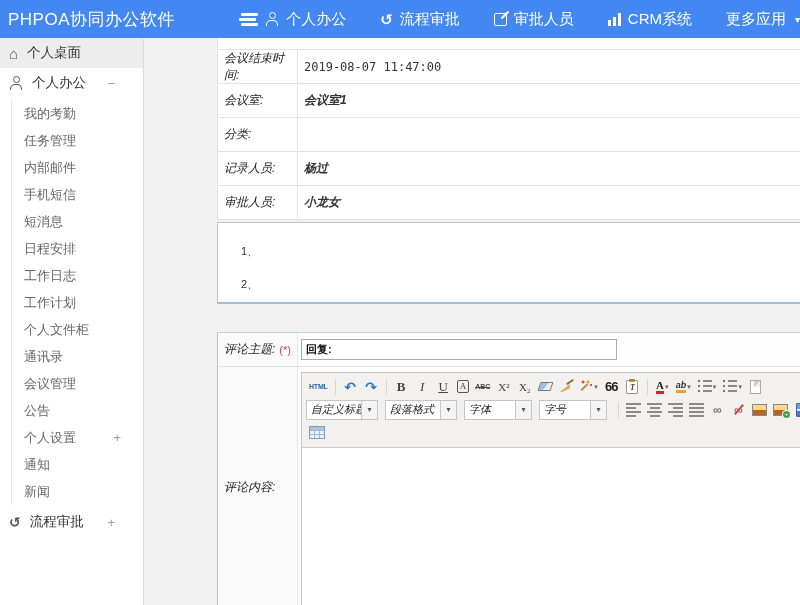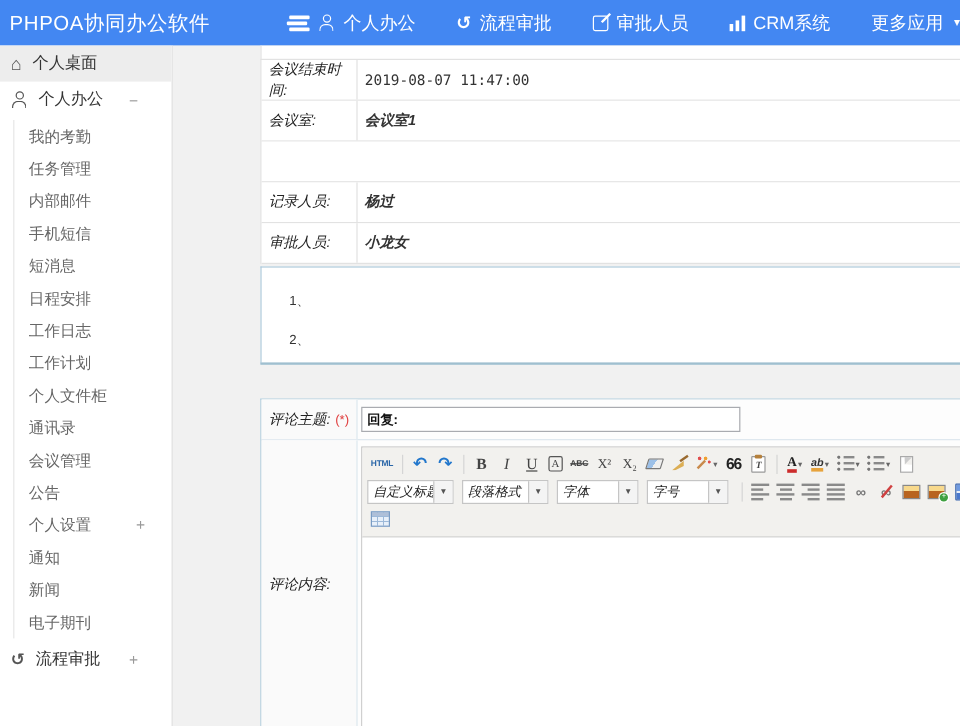--- a/index.html
+++ b/index.html
@@ -213,23 +213,20 @@
       <li>
           <span>个人设置</span>
           <span class="toggle">+</span>
         </li>
       <li>
           <span>通知</span>
         </li>
       <li>
           <span>新闻</span>
         </li>
-      <li>
-          <span>电子期刊</span>
-        </li>
     </ul>
     <div class="side-top">
       <span class="glyph-cycle">↺</span>
       <span>流程审批</span>
       <span class="toggle">+</span>
     </div>
   </aside>
 
   <main class="main">
     <div class="content">
@@ -238,20 +235,21 @@
       <section class="ftable">
         <div class="frow">
           <div class="flabel">会议结束时间:</div>
           <div class="fvalue mono">2019-08-07 11:47:00</div>
         </div>
         <div class="frow">
           <div class="flabel">会议室:</div>
           <div class="fvalue cnv">会议室1</div>
         </div>
         <div class="frow">
+          <div class="flabel">分类:</div>
           <div class="fvalue"></div>
         </div>
         <div class="frow">
           <div class="flabel">记录人员:</div>
           <div class="fvalue cnv">杨过</div>
         </div>
         <div class="frow">
           <div class="flabel">审批人员:</div>
           <div class="fvalue cnv">小龙女</div>
         </div>

